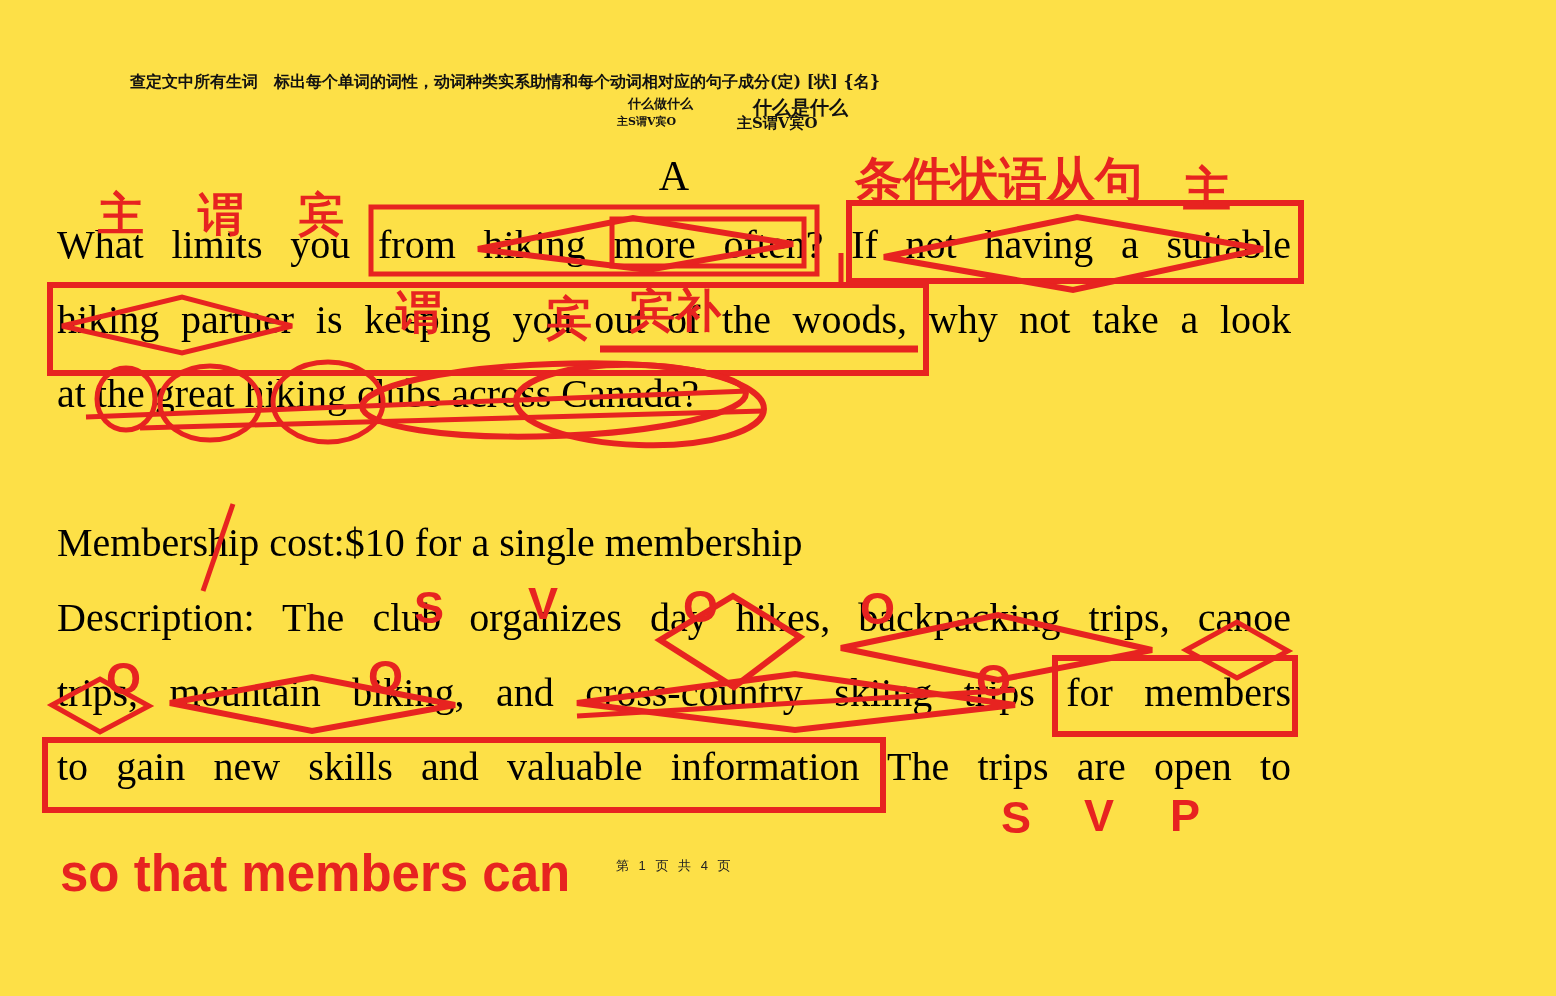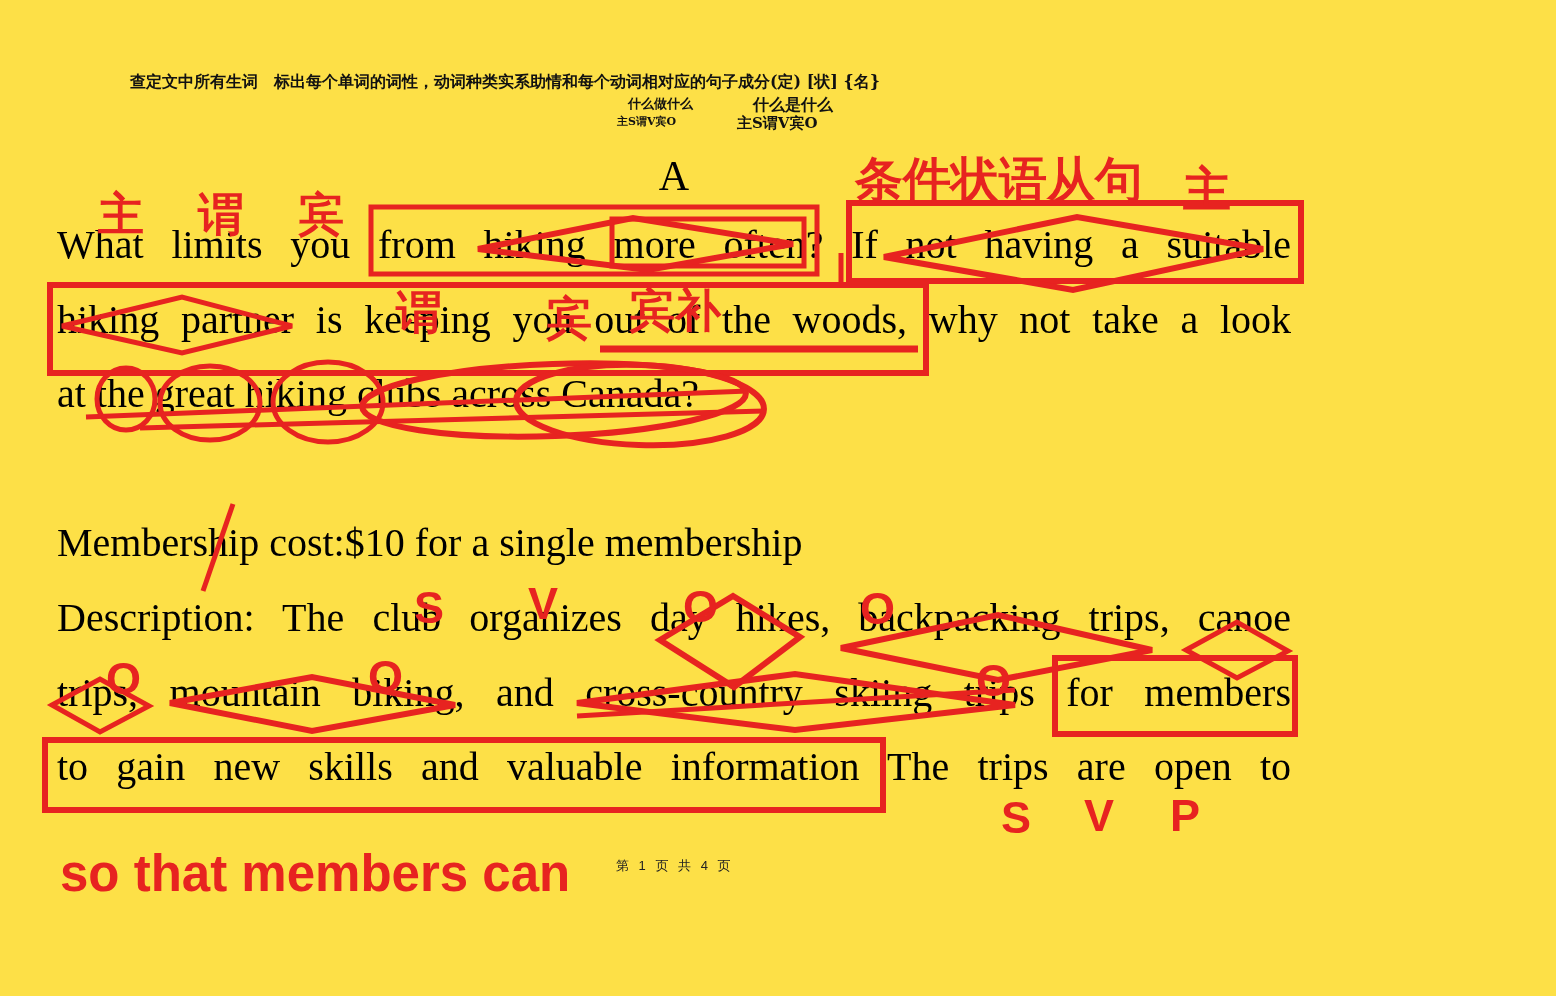--- a/index.html
+++ b/index.html
@@ -3,21 +3,21 @@
 <meta charset="utf-8">
 <style>
   html,body{margin:0;padding:0;background:#fff;}
   .page{position:relative;width:1556px;height:996px;background:#fde047;overflow:hidden;
         font-family:"Liberation Serif",serif;color:#000;}
   
   .hdr{position:absolute;font-family:"DejaVu Serif",serif;font-weight:700;color:#111;
        white-space:nowrap;z-index:1;}
   .hdr-l1{left:130px;top:72px;font-size:16px;}
   .hdr-l2a{left:628px;top:95px;font-size:13px;}
-  .hdr-l2b{left:753px;top:95px;font-size:16px;}
+  .hdr-l2b{left:753px;top:95px;font-size:19px;}
   .hdr-l3a{left:617px;top:114px;font-size:11px;}
   .hdr-l3b{left:737px;top:114px;font-size:15px;}
   .section-a{position:absolute;left:57px;top:152px;width:1234px;text-align:center;
              font-size:42px;z-index:1;}
   .body-line{position:absolute;left:57px;width:1234px;font-size:40px;line-height:50px;
              text-align:justify;text-align-last:justify;z-index:1;}
   .body-line.la{text-align:left;text-align-last:left;}
   .bullet{margin-right:14px;}
   .footer{position:absolute;left:616px;top:857px;font-family:Liberation Sans, sans-serif;
           font-size:13px;letter-spacing:3px;color:#222;z-index:1;}

